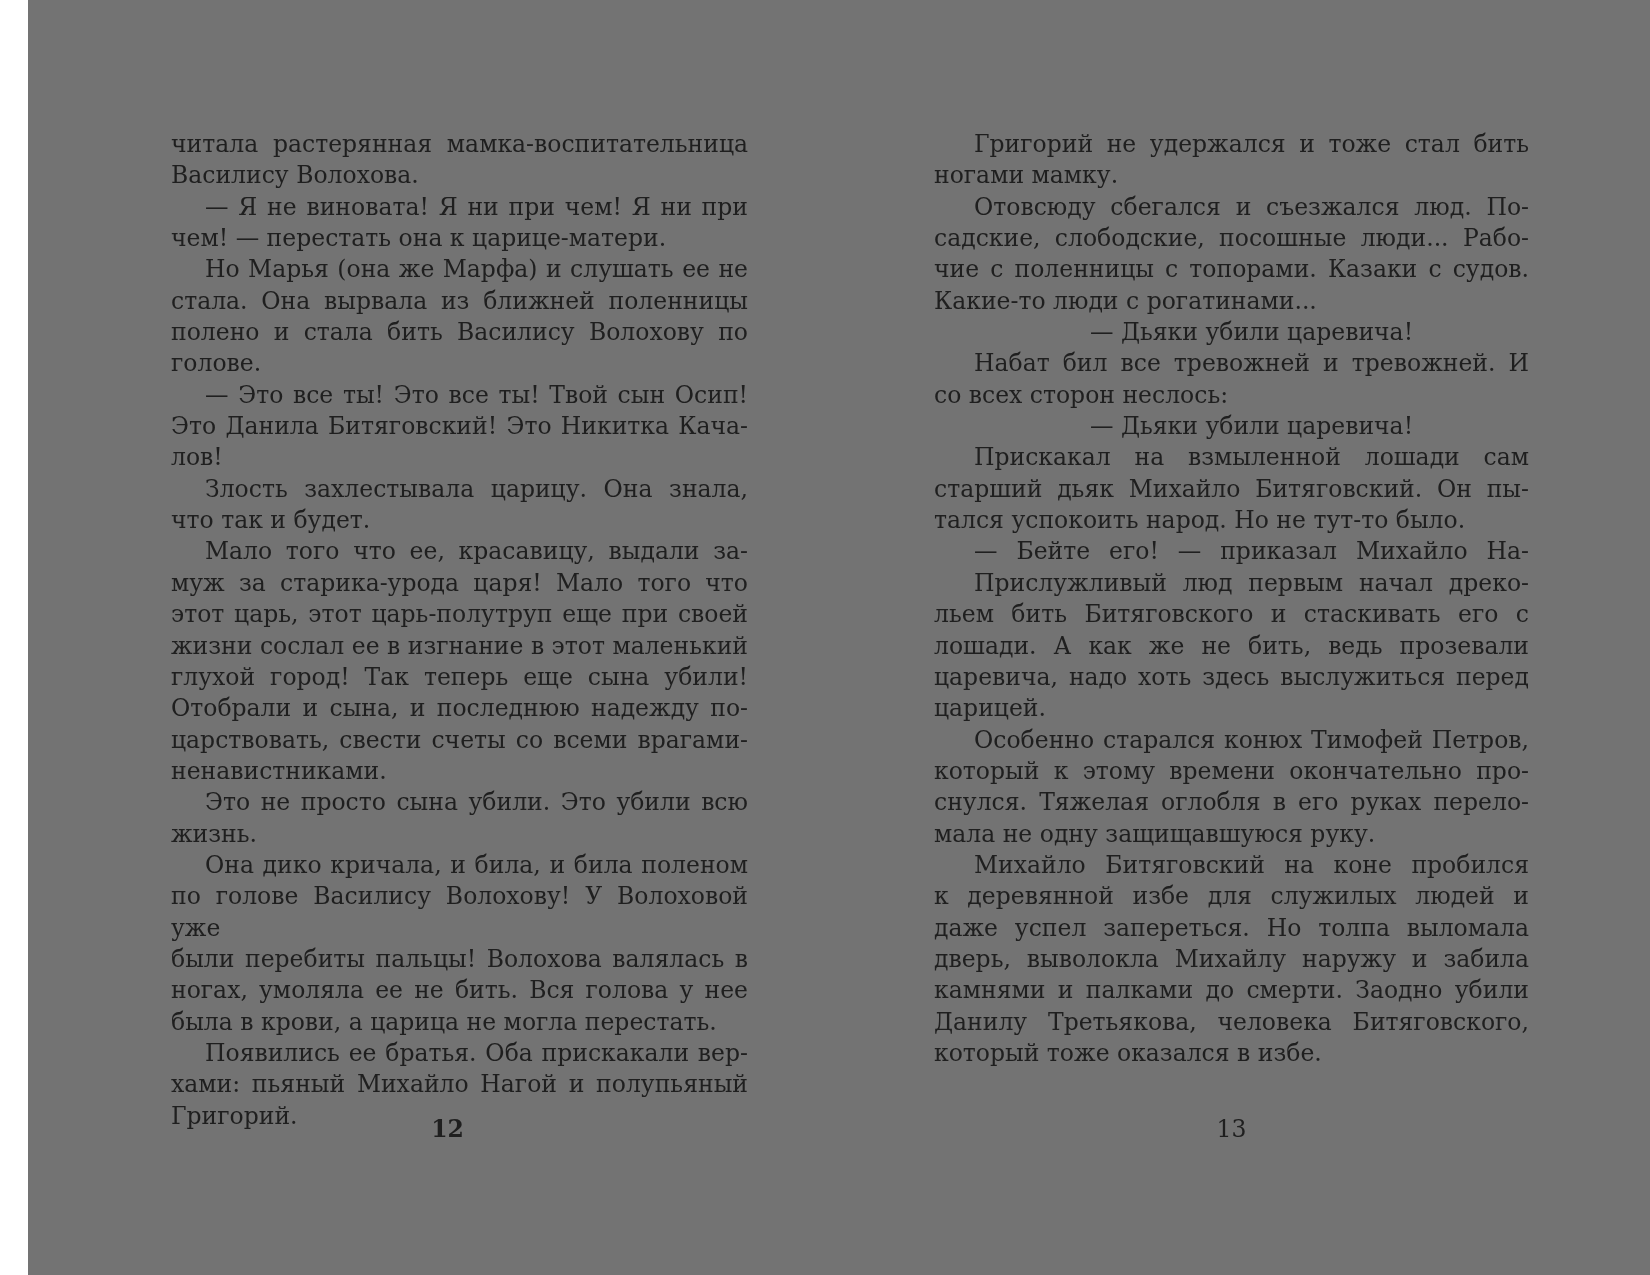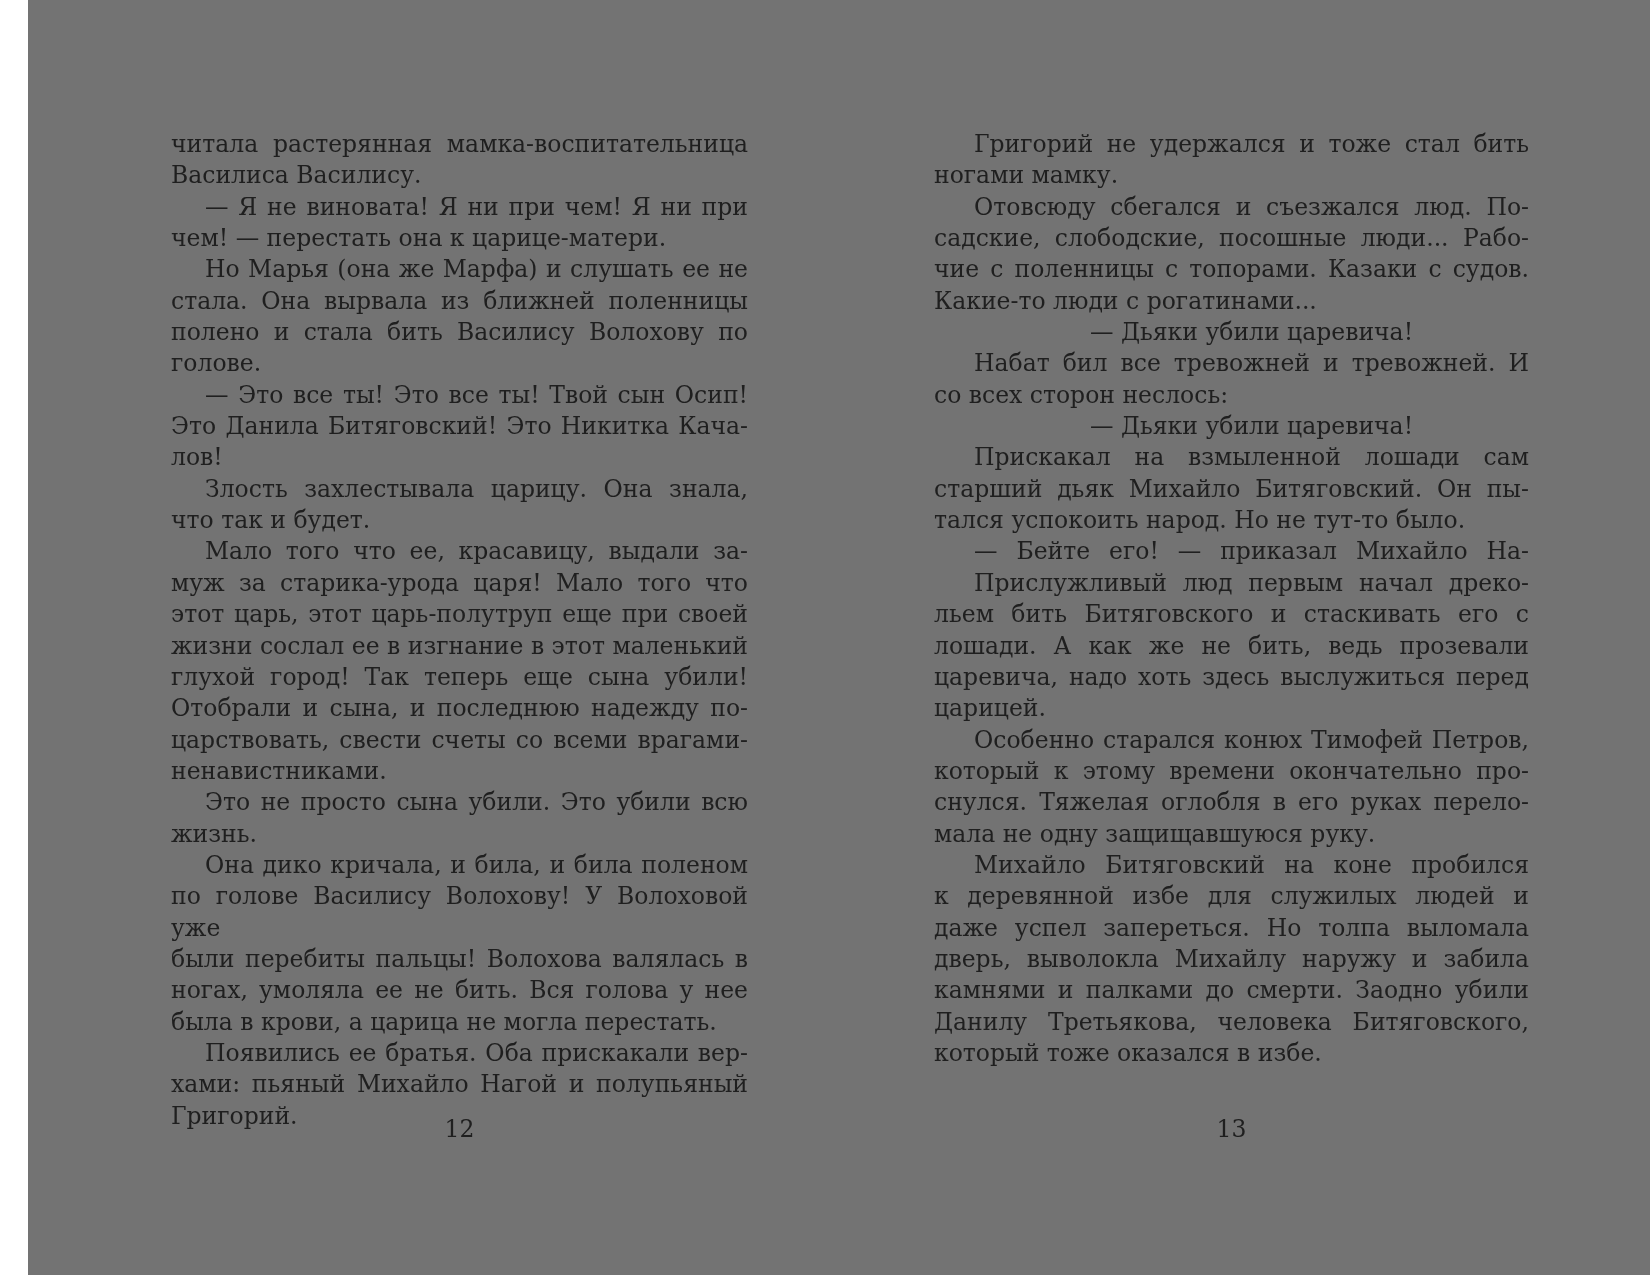--- a/index.html
+++ b/index.html
@@ -40,31 +40,31 @@
   .page-left  .line.indent { text-indent: 34px; }
   .page-right .line.indent { text-indent: 40px; text-align: center; }
 
   .pagenum {
     position: absolute;
     top: 1114px;
     font-size: 23.5px;
     line-height: 31.35px;
     text-align: center;
   }
-  .pagenum-left  { left: 143px; width: 577px; }
+  .pagenum-left  { left: 131px; width: 577px; font-weight: bold; }
   .pagenum-right { left: 906px; width: 595px; }
 </style>
 </head>
 <body>
 
 <div class="spread">
   <div class="page page-left" id="pl">
       <div class="para">
         <div class="line just">читала растерянная мамка-воспитательница</div>
-        <div class="line">Василиса Василису.</div>
+        <div class="line">Василису Волохова.</div>
       </div>
       <div class="para">
         <div class="line just indent">— Я не виновата! Я ни при чем! Я ни при</div>
         <div class="line">чем! — перестать она к царице-матери.</div>
       </div>
       <div class="para">
         <div class="line just indent">Но Марья (она же Марфа) и слушать ее не</div>
         <div class="line just">стала. Она вырвала из ближней поленницы</div>
         <div class="line just">полено и стала бить Василису Волохову по</div>
         <div class="line">голове.</div>

